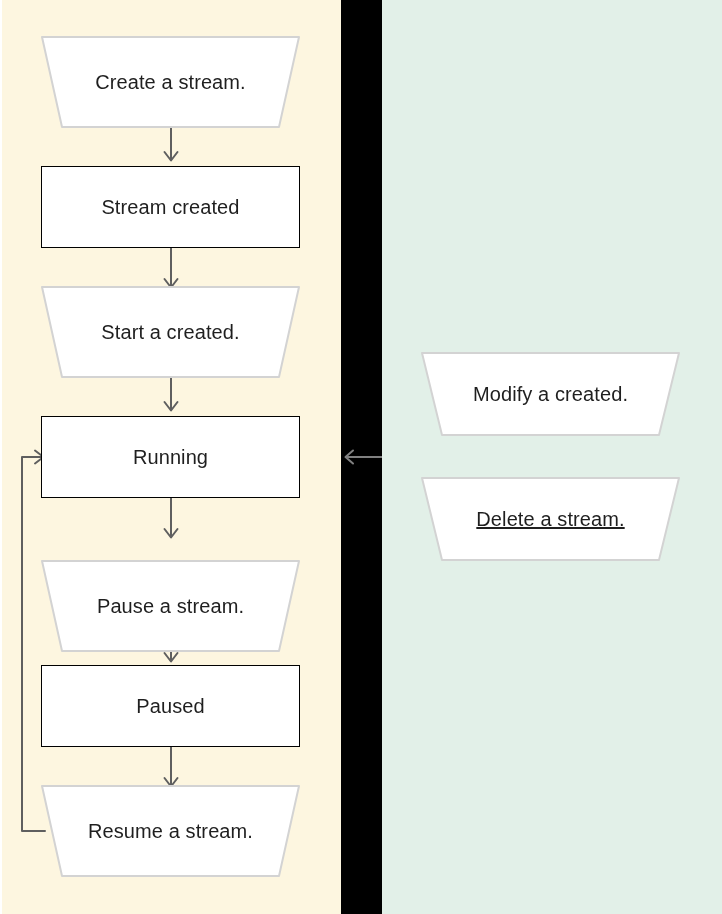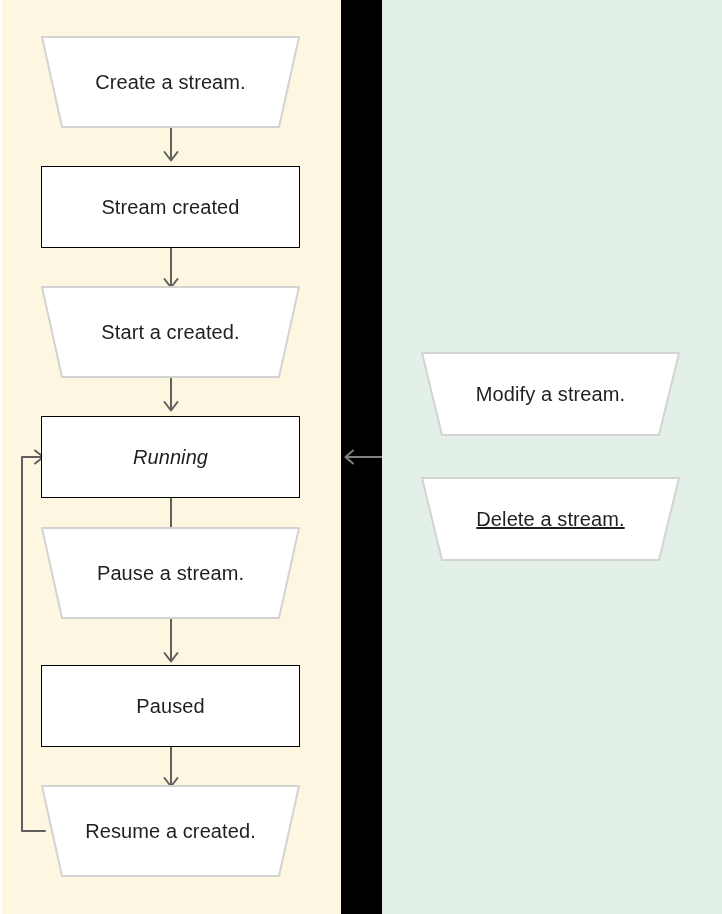--- a/index.html
+++ b/index.html
@@ -153,47 +153,47 @@
     <span>Stream created</span>
   </div>
 
   <div class="node trapezoid" style="left:41px; top:286px; width:259px; height:92px;">
     <svg class="trap-shape" viewBox="0 0 259 92" preserveAspectRatio="none">
       <polygon points="1,1 258,1 238,91 21,91" fill="#ffffff" stroke="#d3d3d3" stroke-width="2" stroke-linejoin="round"></polygon>
     </svg>
     <span class="trap-label">Start a created.</span>
   </div>
 
-  <div class="node rect" style="left:41px; top:416px; width:259px; height:82px;font-style:italic;">
+  <div class="node rect" style="left:41px; top:416px; width:259px; height:82px;">
     <span>Running</span>
   </div>
 
-  <div class="node trapezoid" style="left:41px; top:527px; width:259px; height:92px;">
+  <div class="node trapezoid" style="left:41px; top:560px; width:259px; height:92px;">
     <svg class="trap-shape" viewBox="0 0 259 92" preserveAspectRatio="none">
       <polygon points="1,1 258,1 238,91 21,91" fill="#ffffff" stroke="#d3d3d3" stroke-width="2" stroke-linejoin="round"></polygon>
     </svg>
     <span class="trap-label">Pause a stream.</span>
   </div>
 
   <div class="node rect" style="left:41px; top:665px; width:259px; height:82px;">
     <span>Paused</span>
   </div>
 
   <div class="node trapezoid" style="left:41px; top:785px; width:259px; height:92px;">
     <svg class="trap-shape" viewBox="0 0 259 92" preserveAspectRatio="none">
       <polygon points="1,1 258,1 238,91 21,91" fill="#ffffff" stroke="#d3d3d3" stroke-width="2" stroke-linejoin="round"></polygon>
     </svg>
-    <span class="trap-label">Resume a created.</span>
+    <span class="trap-label">Resume a stream.</span>
   </div>
 
   <div class="node trapezoid" style="left:421px; top:352px; width:259px; height:84px;">
     <svg class="trap-shape" viewBox="0 0 259 84" preserveAspectRatio="none">
       <polygon points="1,1 258,1 238,83 21,83" fill="#ffffff" stroke="#d3d3d3" stroke-width="2" stroke-linejoin="round"></polygon>
     </svg>
-    <span class="trap-label">Modify a stream.</span>
+    <span class="trap-label">Modify a created.</span>
   </div>
 
   <div class="node trapezoid" style="left:421px; top:477px; width:259px; height:84px;text-decoration:underline;">
     <svg class="trap-shape" viewBox="0 0 259 84" preserveAspectRatio="none">
       <polygon points="1,1 258,1 238,83 21,83" fill="#ffffff" stroke="#d3d3d3" stroke-width="2" stroke-linejoin="round"></polygon>
     </svg>
     <span class="trap-label">Delete a stream.</span>
   </div>
 
 </div>

